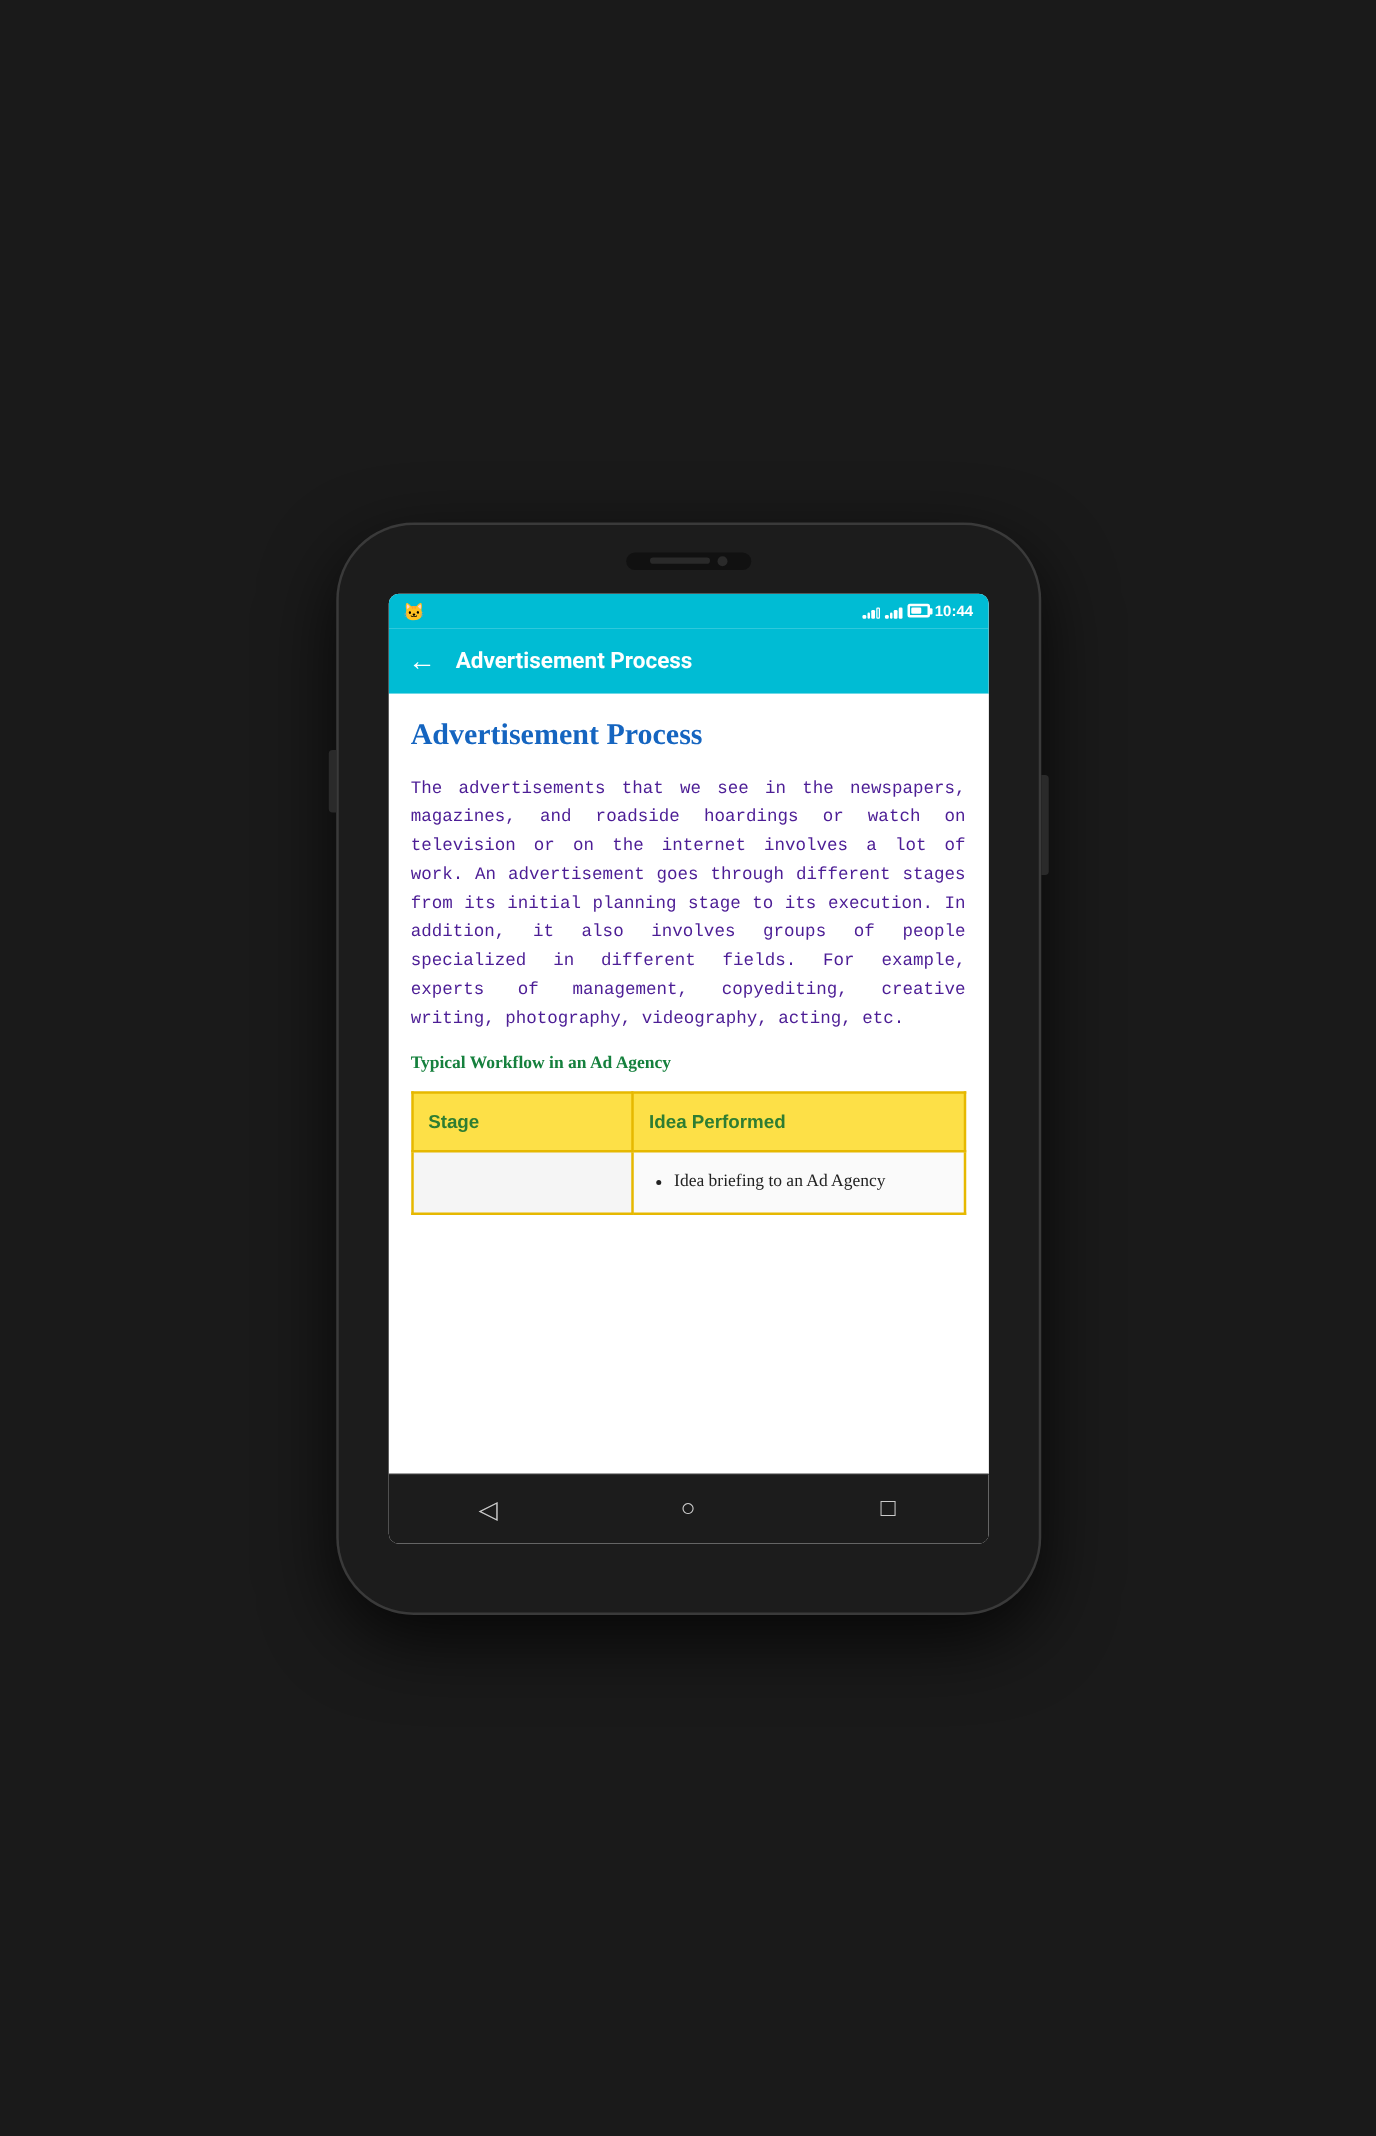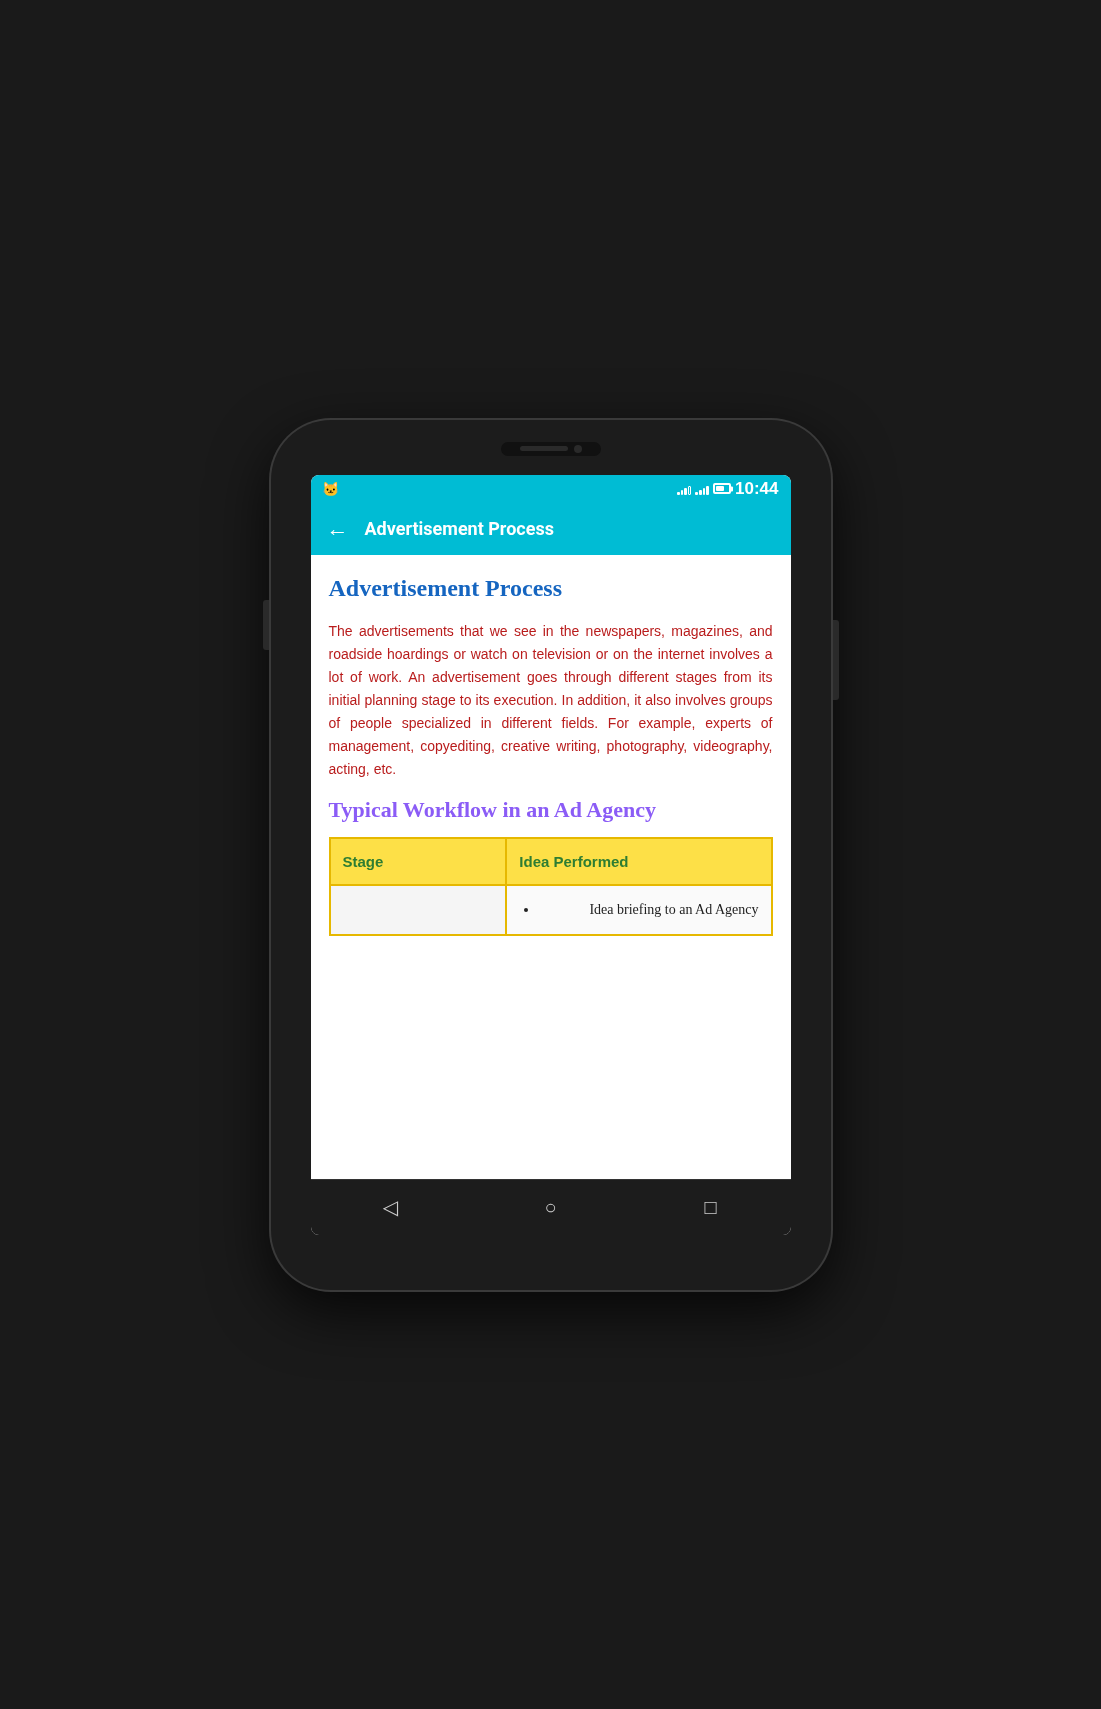--- a/index.html
+++ b/index.html
@@ -78,21 +78,21 @@
     .status-bar-left .cat-icon {
       color: white;
       font-size: 14px;
     }
 
     .status-bar-right {
       display: flex;
       align-items: center;
       gap: 4px;
       color: white;
-      font-size: 17px;
+      font-size: 12px;
       font-weight: bold;
     }
 
     .signal-icon {
       width: 14px;
       height: 12px;
       display: flex;
       align-items: flex-end;
       gap: 1px;
     }
@@ -165,31 +165,31 @@
 
     .page-title {
       color: #1565c0;
       font-size: 24px;
       font-weight: bold;
       margin-bottom: 18px;
       font-family: Georgia, serif;
     }
 
     .body-text {
-      color: #b91c1c;
+      color: #4c1d95;
       font-size: 14px;
       line-height: 1.65;
       text-align: justify;
       margin-bottom: 16px;
-      font-family: Liberation Sans, sans-serif;
+      font-family: Liberation Mono, monospace;
     }
 
     .section-heading {
-      color: #8b5cf6;
-      font-size: 22px;
+      color: #15803d;
+      font-size: 14px;
       font-weight: bold;
       margin-bottom: 14px;
       font-family: Georgia, serif;
     }
 
     
     .workflow-table {
       width: 100%;
       border-collapse: collapse;
       border: 2px solid #e6b800;
@@ -204,21 +204,20 @@
       border: 2px solid #e6b800;
       background: #fde047;
     }
 
     .workflow-table td {
       padding: 12px 12px;
       border: 2px solid #e6b800;
       font-size: 14px;
       color: #222;
       vertical-align: top;
-      text-align: right;
     }
 
     .workflow-table td.stage-cell {
       background: #f5f5f5;
       width: 40%;
     }
 
     .workflow-table td.work-cell {
       background: #fafafa;
     }

